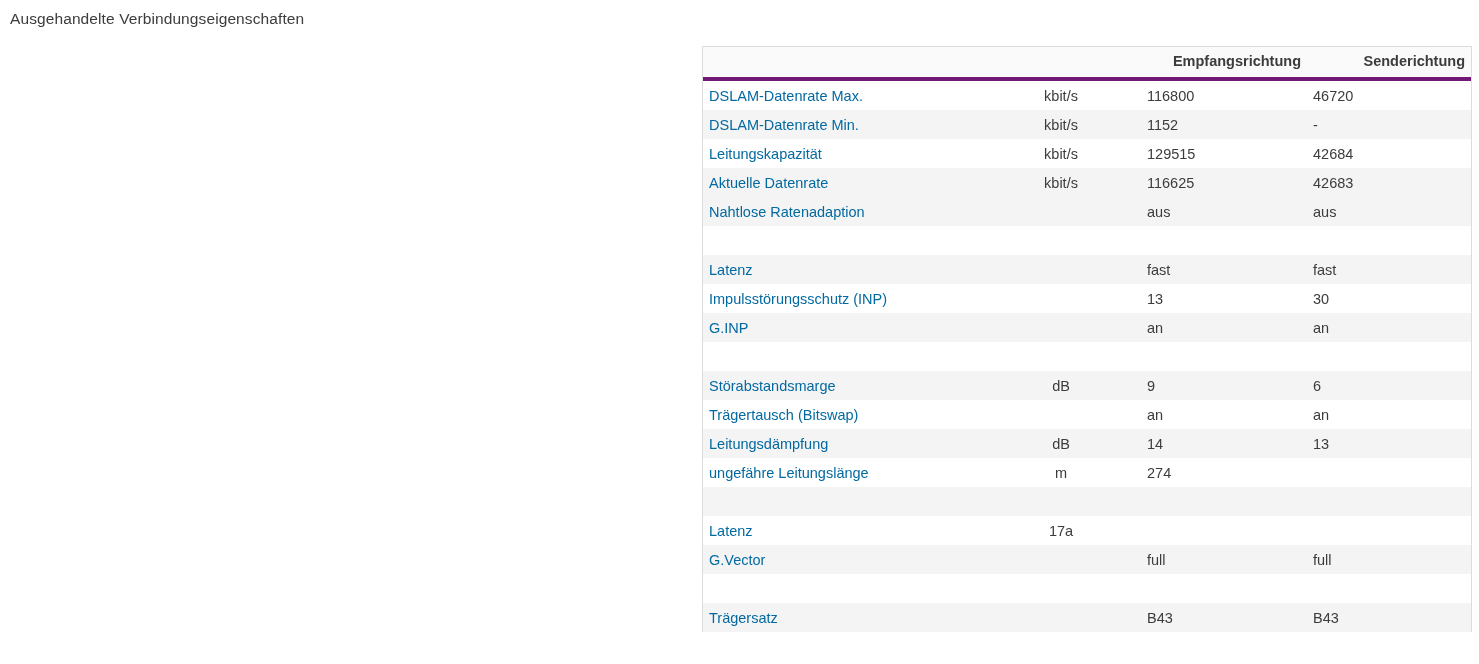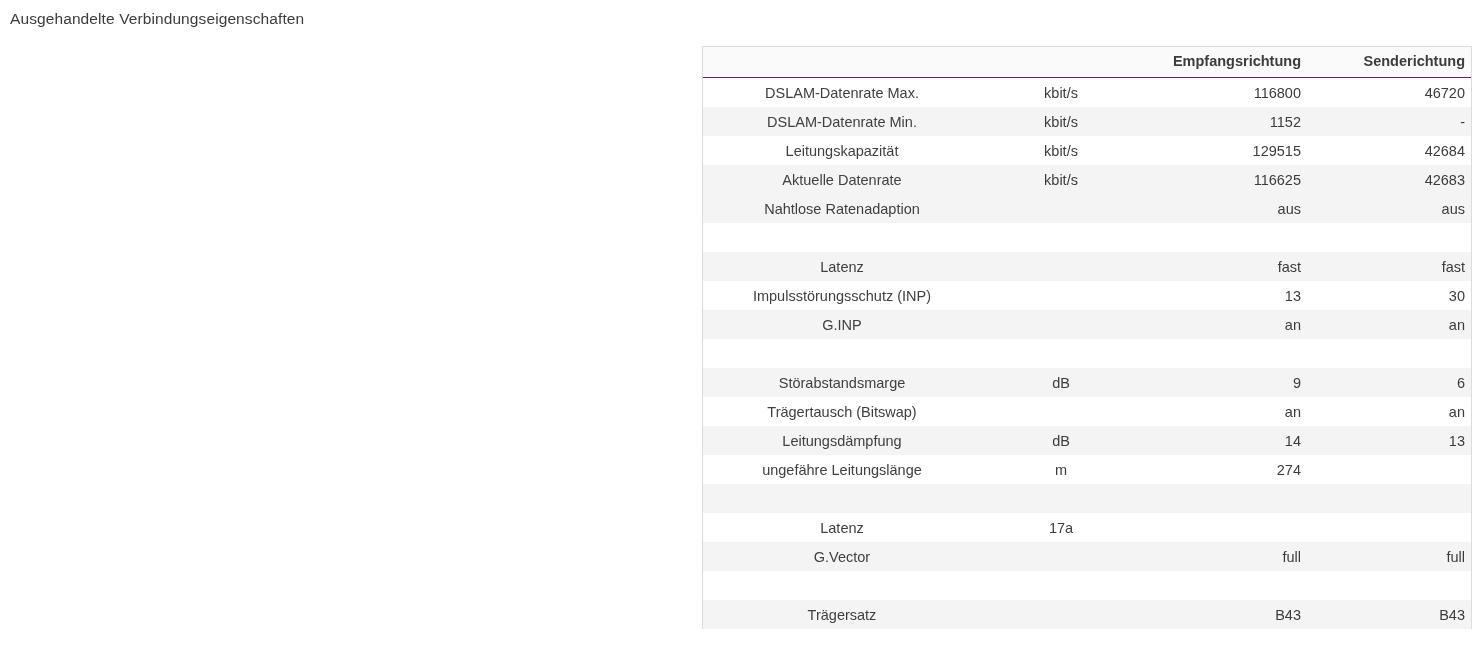--- a/index.html
+++ b/index.html
@@ -43,41 +43,41 @@
   table.props col.c-label { width: 278px; }
   table.props col.c-unit  { width: 160px; }
   table.props col.c-rx    { width: 166px; }
   table.props col.c-tx    { width: 164px; }
 
   table.props thead th {
     font-weight: bold;
     color: #3c3c3c;
     text-align: right;
     padding: 6px 6px 8px 6px;
-    border-bottom: 1px solid #701a75;
+    border-bottom: 4px solid #701a75;
     background: #fafafa;
     font-size: 14.5px;
     white-space: nowrap;
   }
   table.props thead th.blank {
     background: #fafafa;
   }
   table.props tbody td {
     padding: 6px 6px;
     height: 17px;
     vertical-align: middle;
     white-space: nowrap;
     overflow: hidden;
     text-overflow: ellipsis;
   }
   table.props tbody tr.odd td { background: #ffffff; }
   table.props tbody tr.even td { background: #f4f4f4; }
-  td.label { text-align: center; padding-left: 8px; color: #404040; }
+  td.label { text-align: left; padding-left: 8px; color: #0369a1; }
   td.unit  { text-align: center; color: #3c3c3c; }
-  td.num   { text-align: right; color: #3c3c3c; }
+  td.num   { text-align: left; color: #3c3c3c; }
   tr.spacer td { height: 17px; }
 </style>
 </head>
 <body>
 
 <div class="page-title">Ausgehandelte Verbindungseigenschaften</div>
 
 <div class="table-wrap">
   <table class="props">
     <colgroup>

